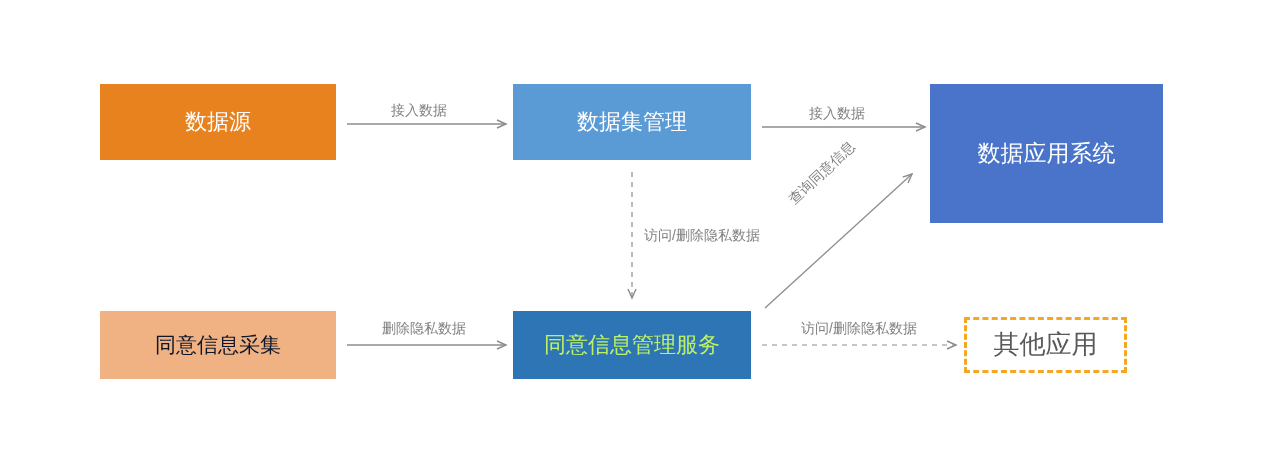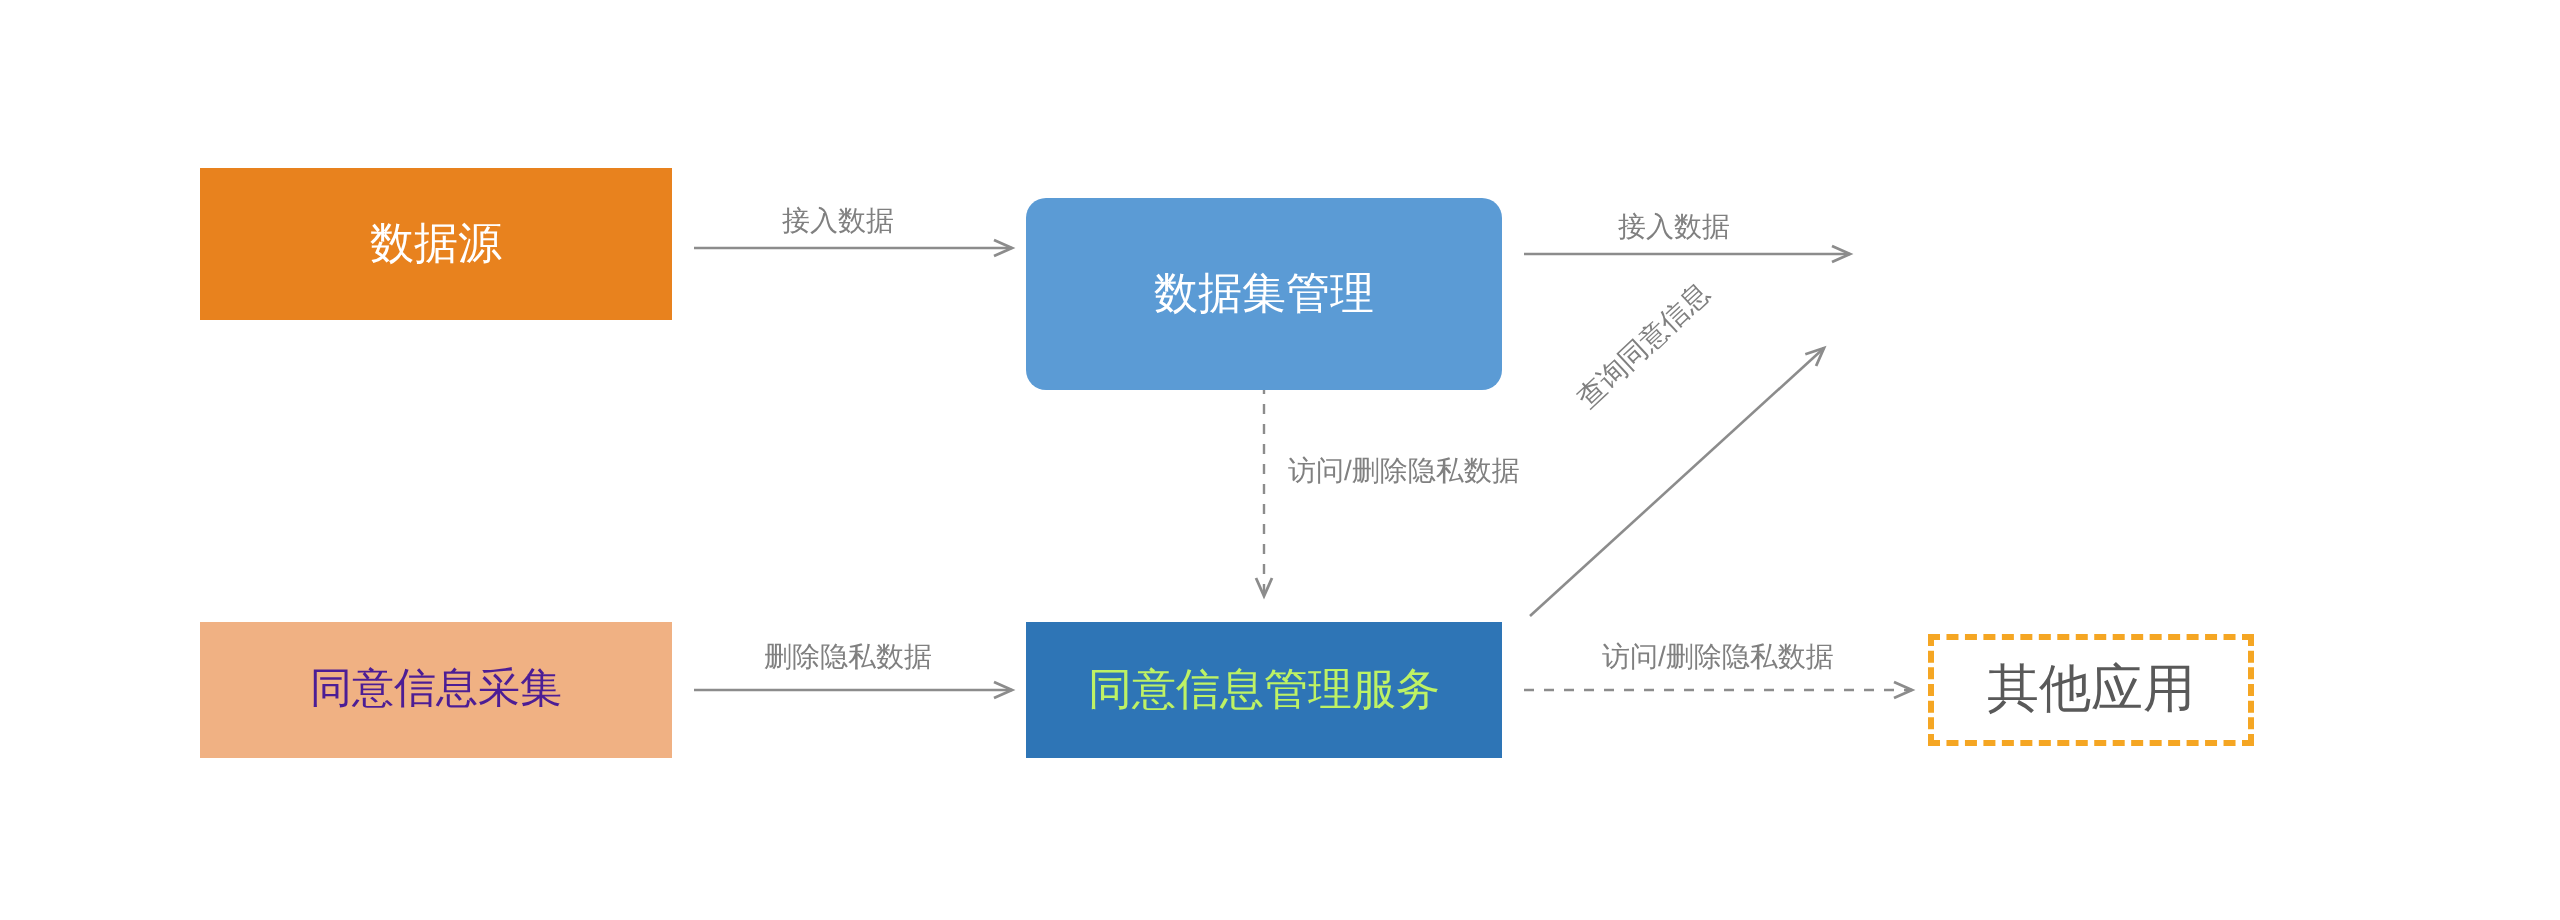--- a/index.html
+++ b/index.html
@@ -30,36 +30,35 @@
   }
 
   
   #node-data-source {
     left: 100px; top: 84px; width: 236px; height: 76px;
     background: #E8821E;
     color: #ffffff;
     font-size: 22px;
   }
   #node-dataset-management {
-    left: 513px; top: 99px; width: 238px; height: 96px;
+    left: 513px; top: 84px; width: 238px; height: 76px;
     background: #5B9BD5;
     color: #ffffff;
     font-size: 22px;
-    border-radius: 10px;
   }
   #node-data-app-system {
     left: 930px; top: 84px; width: 233px; height: 139px;
     background: #4A74C9;
     color: #ffffff;
     font-size: 23px;
   }
   #node-consent-collection {
     left: 100px; top: 311px; width: 236px; height: 68px;
     background: #F0B183;
-    color: #4c1d95;
+    color: #0f172a;
     font-size: 21px;
   }
   #node-consent-service {
     left: 513px; top: 311px; width: 238px; height: 68px;
     background: #2E75B6;
     color: #bef264;
     font-size: 22px;
   }
   #node-other-apps {
     left: 964px; top: 317px; width: 163px; height: 56px;
@@ -127,20 +126,23 @@
   </svg>
 
   <div class="node" id="node-data-source">
     <span class="node-label">数据源</span>
   </div>
 
   <div class="node" id="node-dataset-management">
     <span class="node-label">数据集管理</span>
   </div>
 
+  <div class="node" id="node-data-app-system">
+    <span class="node-label">数据应用系统</span>
+  </div>
 
   <div class="node" id="node-consent-collection">
     <span class="node-label">同意信息采集</span>
   </div>
 
   <div class="node" id="node-consent-service">
     <span class="node-label">同意信息管理服务</span>
   </div>
 
   <div class="node" id="node-other-apps">

